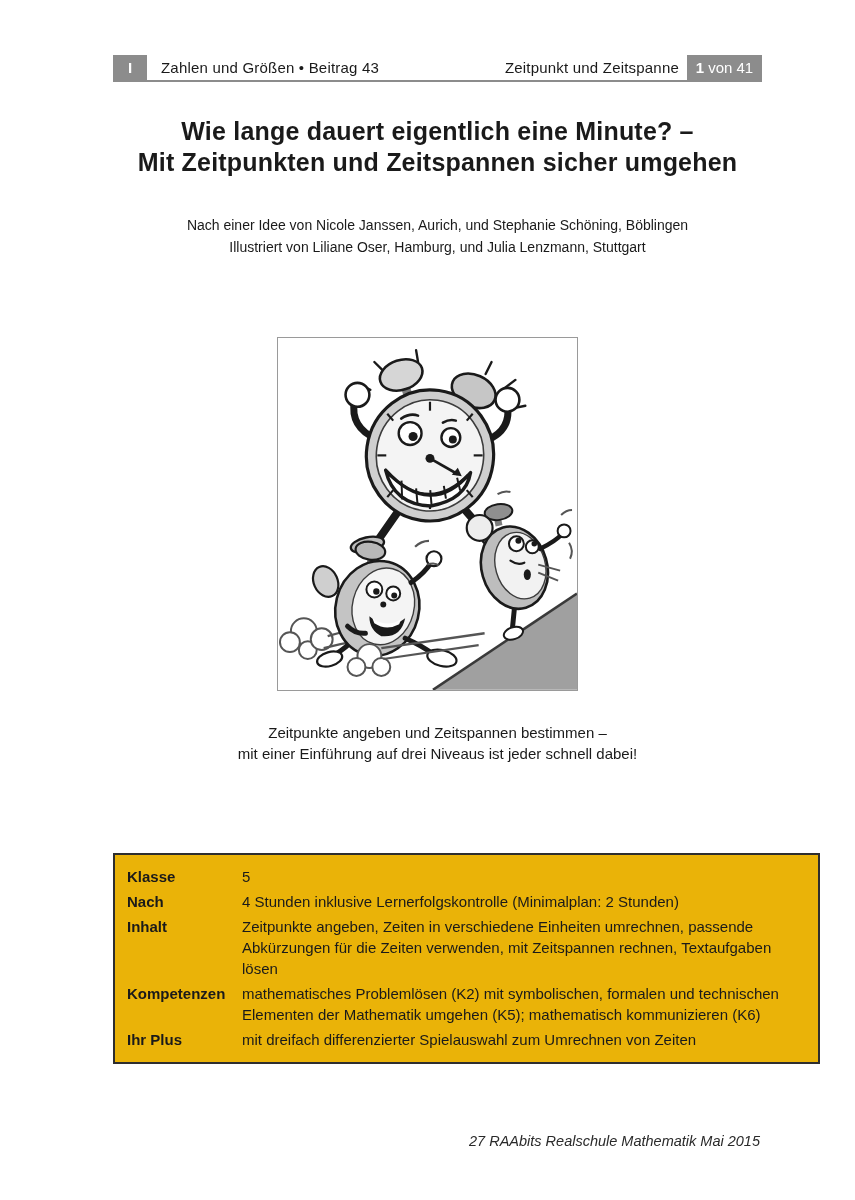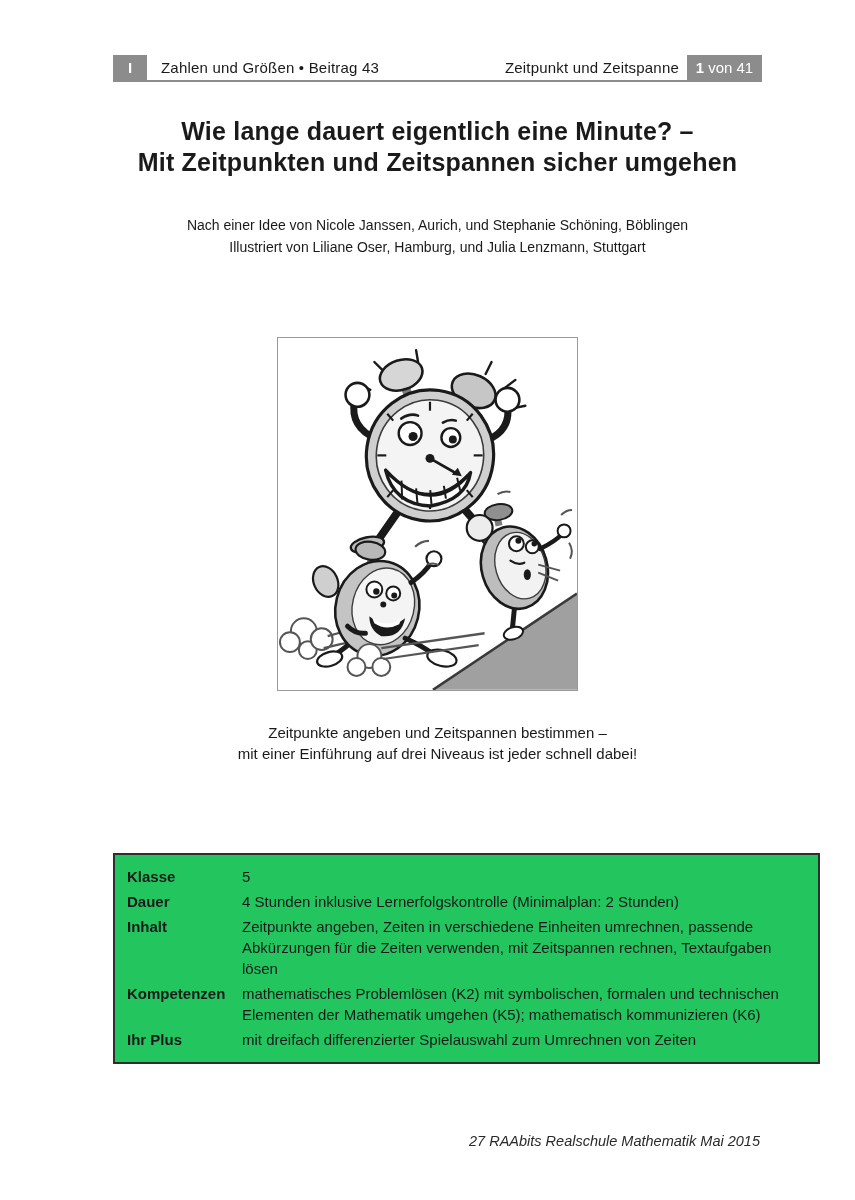--- a/index.html
+++ b/index.html
@@ -40,21 +40,21 @@
     border:1px solid #9a9a9a;box-sizing:border-box;background:#fff;
   }
   .figure svg{display:block;width:100%;height:100%;}
   .caption{
     position:absolute;left:113px;top:694px;width:649px;text-align:center;
     font-size:15px;line-height:21px;margin-top:28px;
   }
   
   .info-table{
     position:absolute;left:113px;top:853px;width:707px;box-sizing:border-box;
-    background:#22c55e;border:2px solid #2e2e2e;padding:7px 10px 8px 12px;
+    background:#eab308;border:2px solid #2e2e2e;padding:7px 10px 8px 12px;
   }
   .info-row{
     display:grid;grid-template-columns:115px 1fr;
     font-size:15px;line-height:21px;margin:4px 0;
   }
   .info-row .lbl{font-weight:bold;}
   
   .footer{
     position:absolute;right:95px;top:1133px;
     font-size:14.5px;font-style:italic;color:#2a2a2a;
@@ -246,21 +246,21 @@
     <div>Zeitpunkte angeben und Zeitspannen bestimmen –</div>
     <div>mit einer Einführung auf drei Niveaus ist jeder schnell dabei!</div>
   </div>
 
   <div class="info-table">
       <div class="info-row">
         <span class="lbl">Klasse</span>
         <span class="val">5</span>
       </div>
       <div class="info-row">
-        <span class="lbl">Dauer</span>
+        <span class="lbl">Nach</span>
         <span class="val">4 Stunden inklusive Lernerfolgskontrolle (Minimalplan: 2 Stunden)</span>
       </div>
       <div class="info-row">
         <span class="lbl">Inhalt</span>
         <span class="val">Zeitpunkte angeben, Zeiten in verschiedene Einheiten umrechnen, passende Abkürzungen für die Zeiten verwenden, mit Zeitspannen rechnen, Textaufgaben lösen</span>
       </div>
       <div class="info-row">
         <span class="lbl">Kompetenzen</span>
         <span class="val">mathematisches Problemlösen (K2) mit symbolischen, formalen und technischen Elementen der Mathematik umgehen (K5); mathematisch kommunizieren (K6)</span>
       </div>

